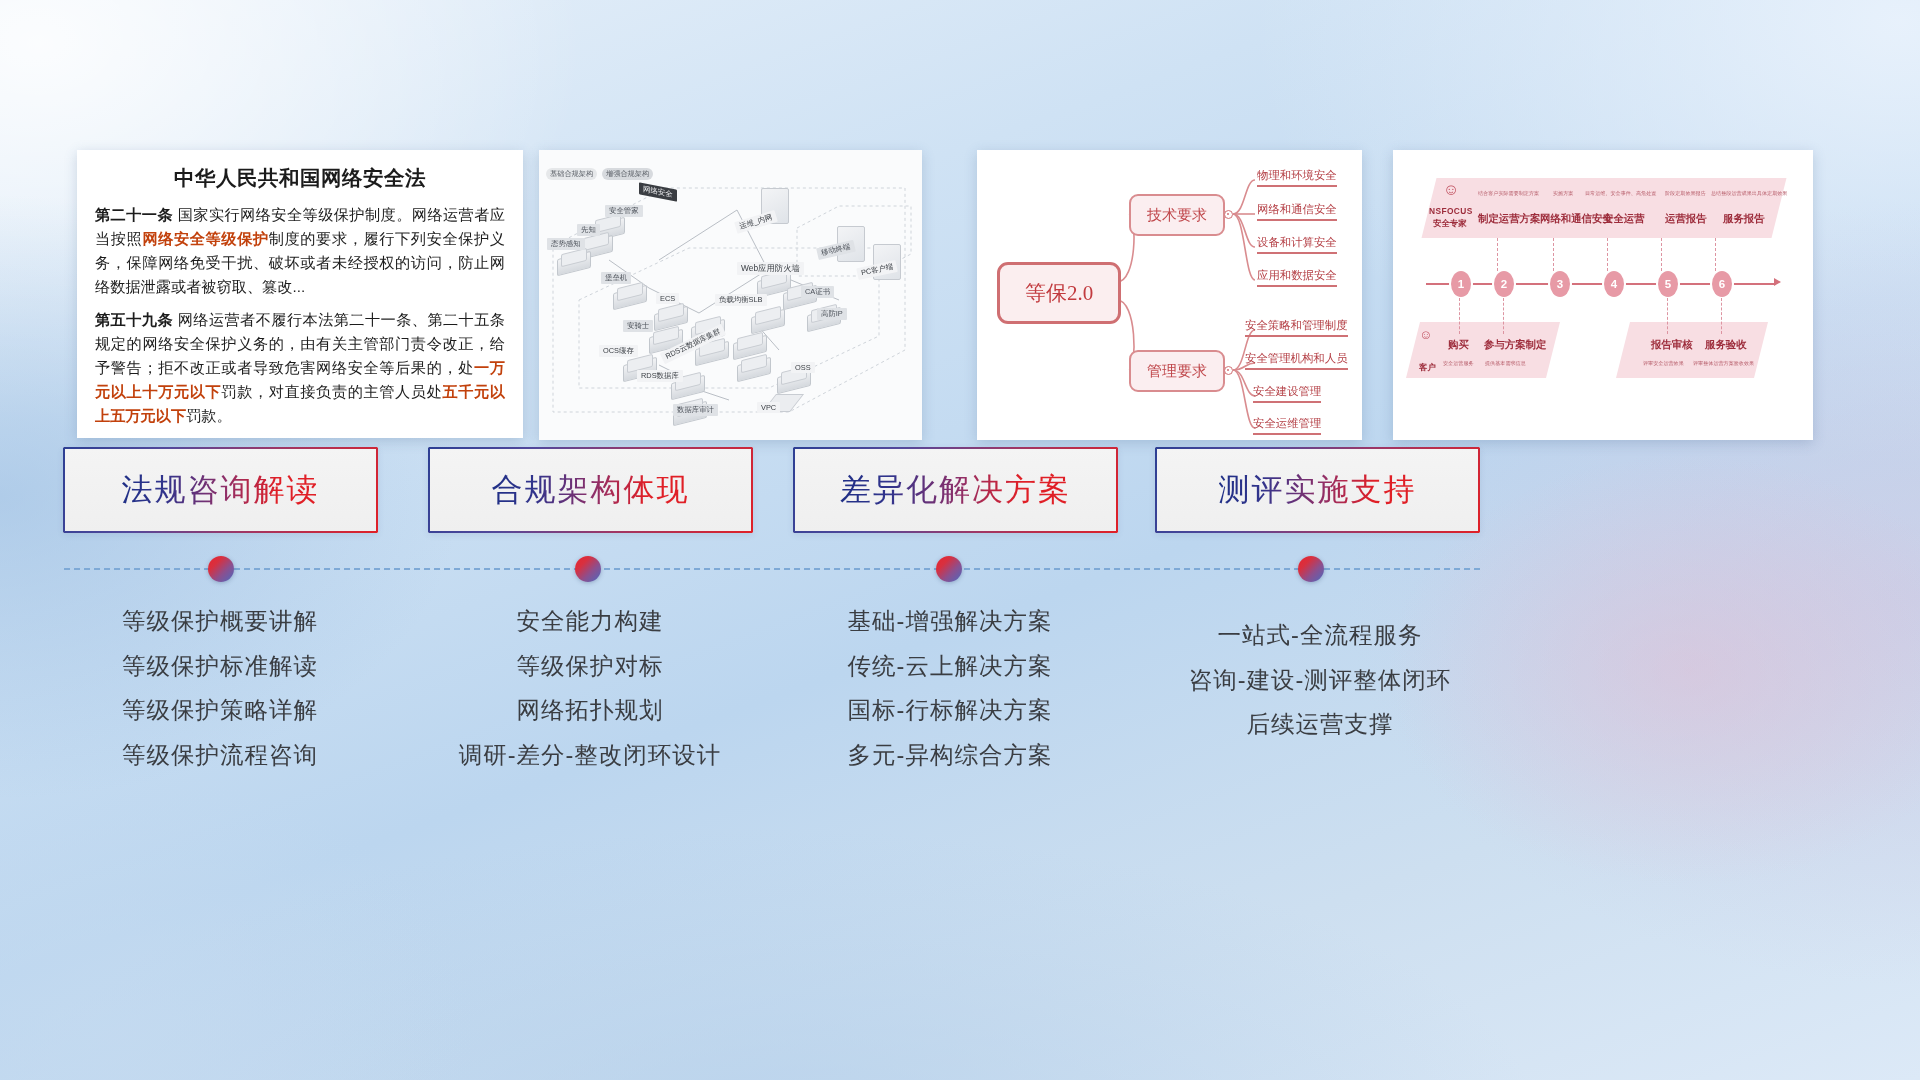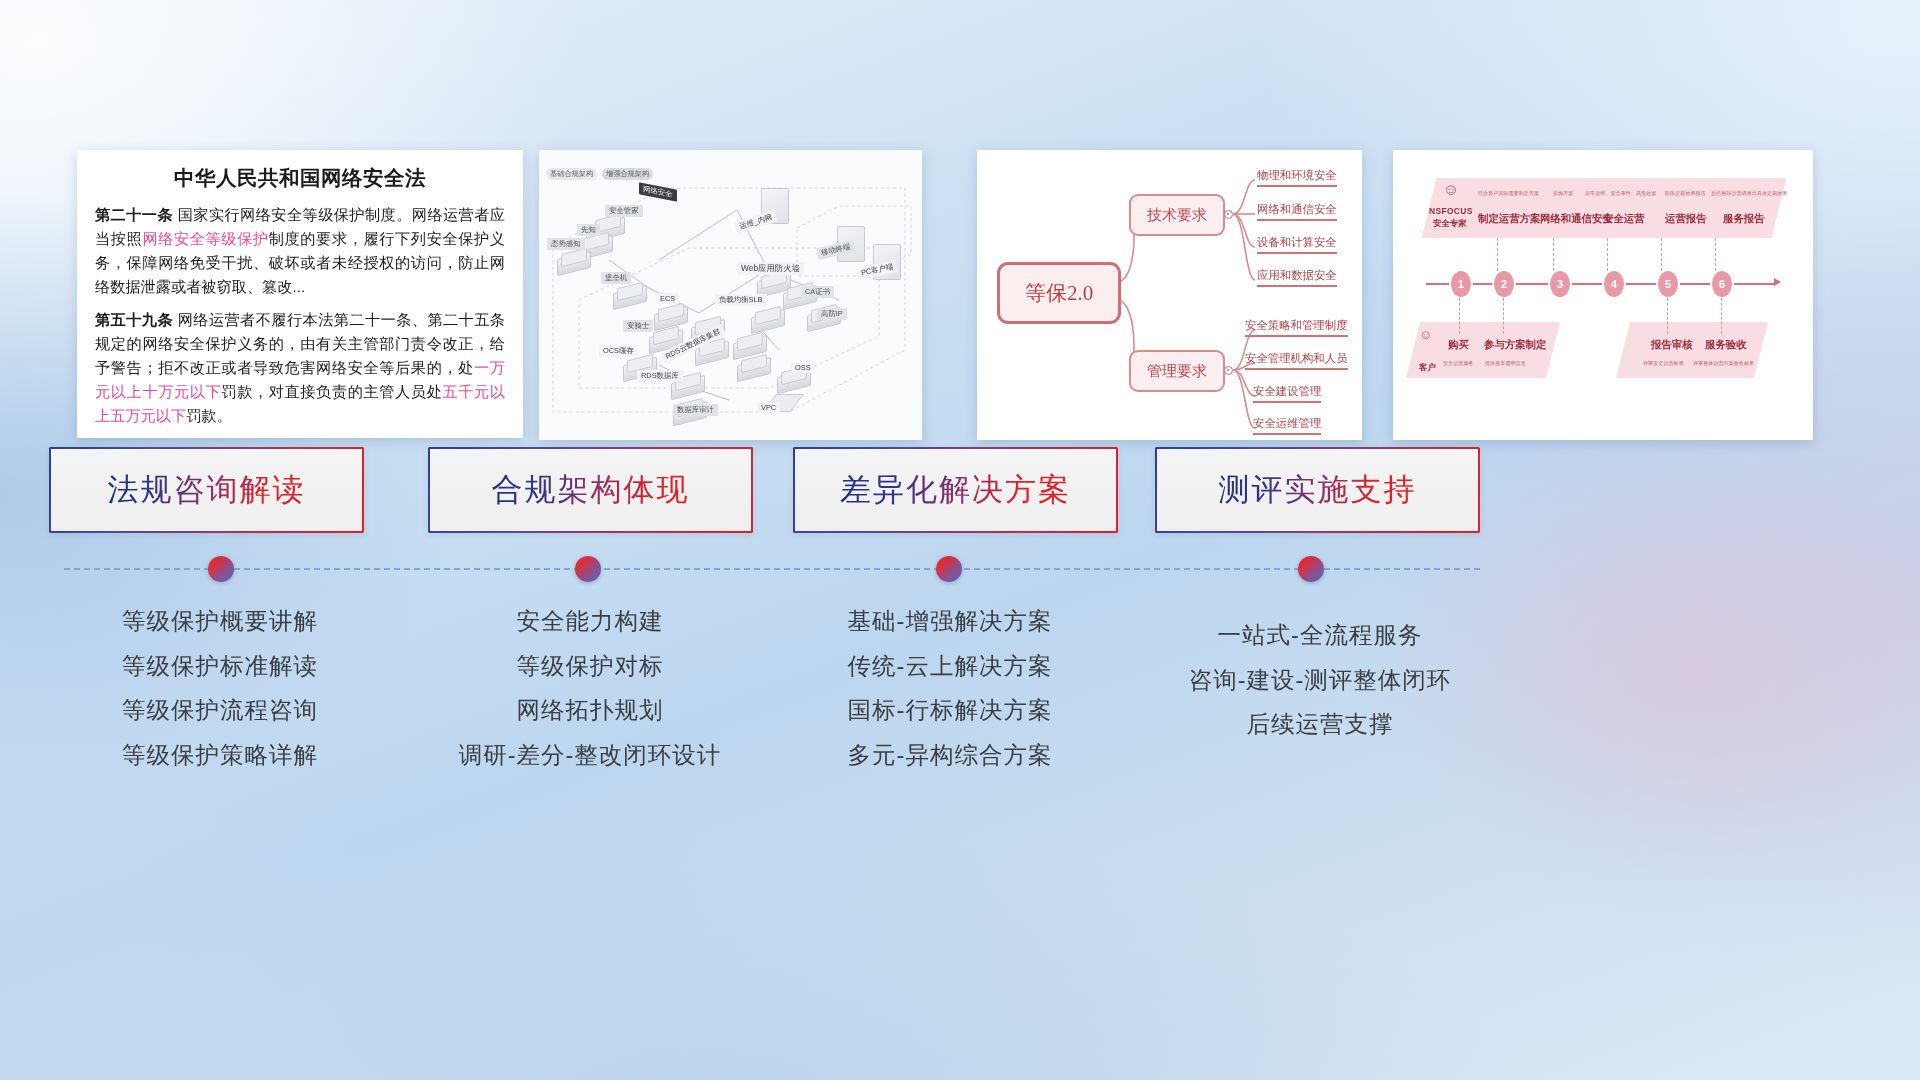--- a/index.html
+++ b/index.html
@@ -27,21 +27,21 @@
   .card.c1{left:77px;width:446px;height:288px;}
   .card.c2{left:539px;width:383px;height:290px;}
   .card.c3{left:977px;width:385px;height:290px;}
   .card.c4{left:1393px;width:420px;height:290px;}
 
   
   .law{padding:14px 18px 10px 18px;box-sizing:border-box;height:100%;}
   .law-title{text-align:center;font-weight:bold;font-size:20.5px;color:#1b1b1b;letter-spacing:.5px;margin-bottom:11px;}
   .law p{margin:0 0 9px 0;font-size:15.2px;line-height:1.58;color:#1c1c1c;text-align:justify;}
   .law b{font-weight:bold;}
-  .law .rd{color:#ec4899;}
+  .law .rd{color:#c2410c;font-weight:bold;}
 
   
   .arch{position:relative;width:100%;height:100%;background:#fafbfc;}
   .arch .tab{position:absolute;font-size:7.2px;color:#5a5f66;background:#e6e8ea;padding:1px 4px;border-radius:6px;white-space:nowrap;}
   .arch .lbl{position:absolute;font-size:7.4px;color:#4d525a;background:#dfe2e6;padding:1px 4px;white-space:nowrap;border-radius:1px;}
   .arch .lbl.plain{background:#f2f3f5;color:#3c4046;}
   .arch .lbl.dark{background:#3a3d42;color:#f3f4f6;}
   .arch .nd{position:absolute;width:32px;height:20px;}
   .arch .nd:before{content:"";position:absolute;left:0;top:5px;width:32px;height:15px;
     background:linear-gradient(180deg,#f2f3f5,#d5d9de);transform:skewY(-14deg);border:1px solid #c2c7cd;border-radius:2px;}
@@ -87,21 +87,21 @@
     background:linear-gradient(180deg,#f4f4f4,#efefef);
     display:flex;align-items:center;justify-content:center;
     box-shadow:0 2px 6px rgba(70,100,140,.12);}
   .pill:before{content:"";position:absolute;inset:0;padding:2px;border-radius:1px;
     background:linear-gradient(115deg,#2d3f93 0%,#53489b 30%,#a03664 62%,#e02027 100%);
     -webkit-mask:linear-gradient(#000 0 0) content-box,linear-gradient(#000 0 0);
     -webkit-mask-composite:xor;mask-composite:exclude;pointer-events:none;}
   .pill span{position:relative;font-size:31px;font-weight:500;letter-spacing:2px;
     background:linear-gradient(92deg,#1f2f86 0%,#32348c 22%,#8f2f68 52%,#e01f26 78%,#e01f26 100%);
     -webkit-background-clip:text;background-clip:text;color:transparent;}
-  .pill.p1{left:49px;top:447px;width:315px;}
+  .pill.p1{left:63px;top:447px;width:315px;}
   .pill.p2{left:428px;top:447px;width:325px;}
   .pill.p3{left:793px;top:447px;width:325px;}
   .pill.p4{left:1155px;top:447px;width:325px;}
 
   
   .tl{position:absolute;left:64px;top:568px;width:1416px;height:0;
     border-top:2px dashed #7ea9d6;}
   .dot{position:absolute;width:26px;height:26px;border-radius:50%;
     background:linear-gradient(135deg,#e8242f 0%,#d8303f 30%,#8c4f8e 62%,#4a69c0 100%);
     box-shadow:0 1px 4px rgba(60,80,120,.35);}
@@ -337,22 +337,22 @@
 
   <div class="tl"></div>
   <div class="dot d1"></div>
   <div class="dot d2"></div>
   <div class="dot d3"></div>
   <div class="dot d4"></div>
 
   <div class="col l1">
     <div class="li">等级保护概要讲解</div>
     <div class="li">等级保护标准解读</div>
+    <div class="li">等级保护策略详解</div>
     <div class="li">等级保护流程咨询</div>
-    <div class="li">等级保护策略详解</div>
   </div>
   <div class="col l2">
     <div class="li">安全能力构建</div>
     <div class="li">等级保护对标</div>
     <div class="li">网络拓扑规划</div>
     <div class="li">调研-差分-整改闭环设计</div>
   </div>
   <div class="col l3">
     <div class="li">基础-增强解决方案</div>
     <div class="li">传统-云上解决方案</div>

